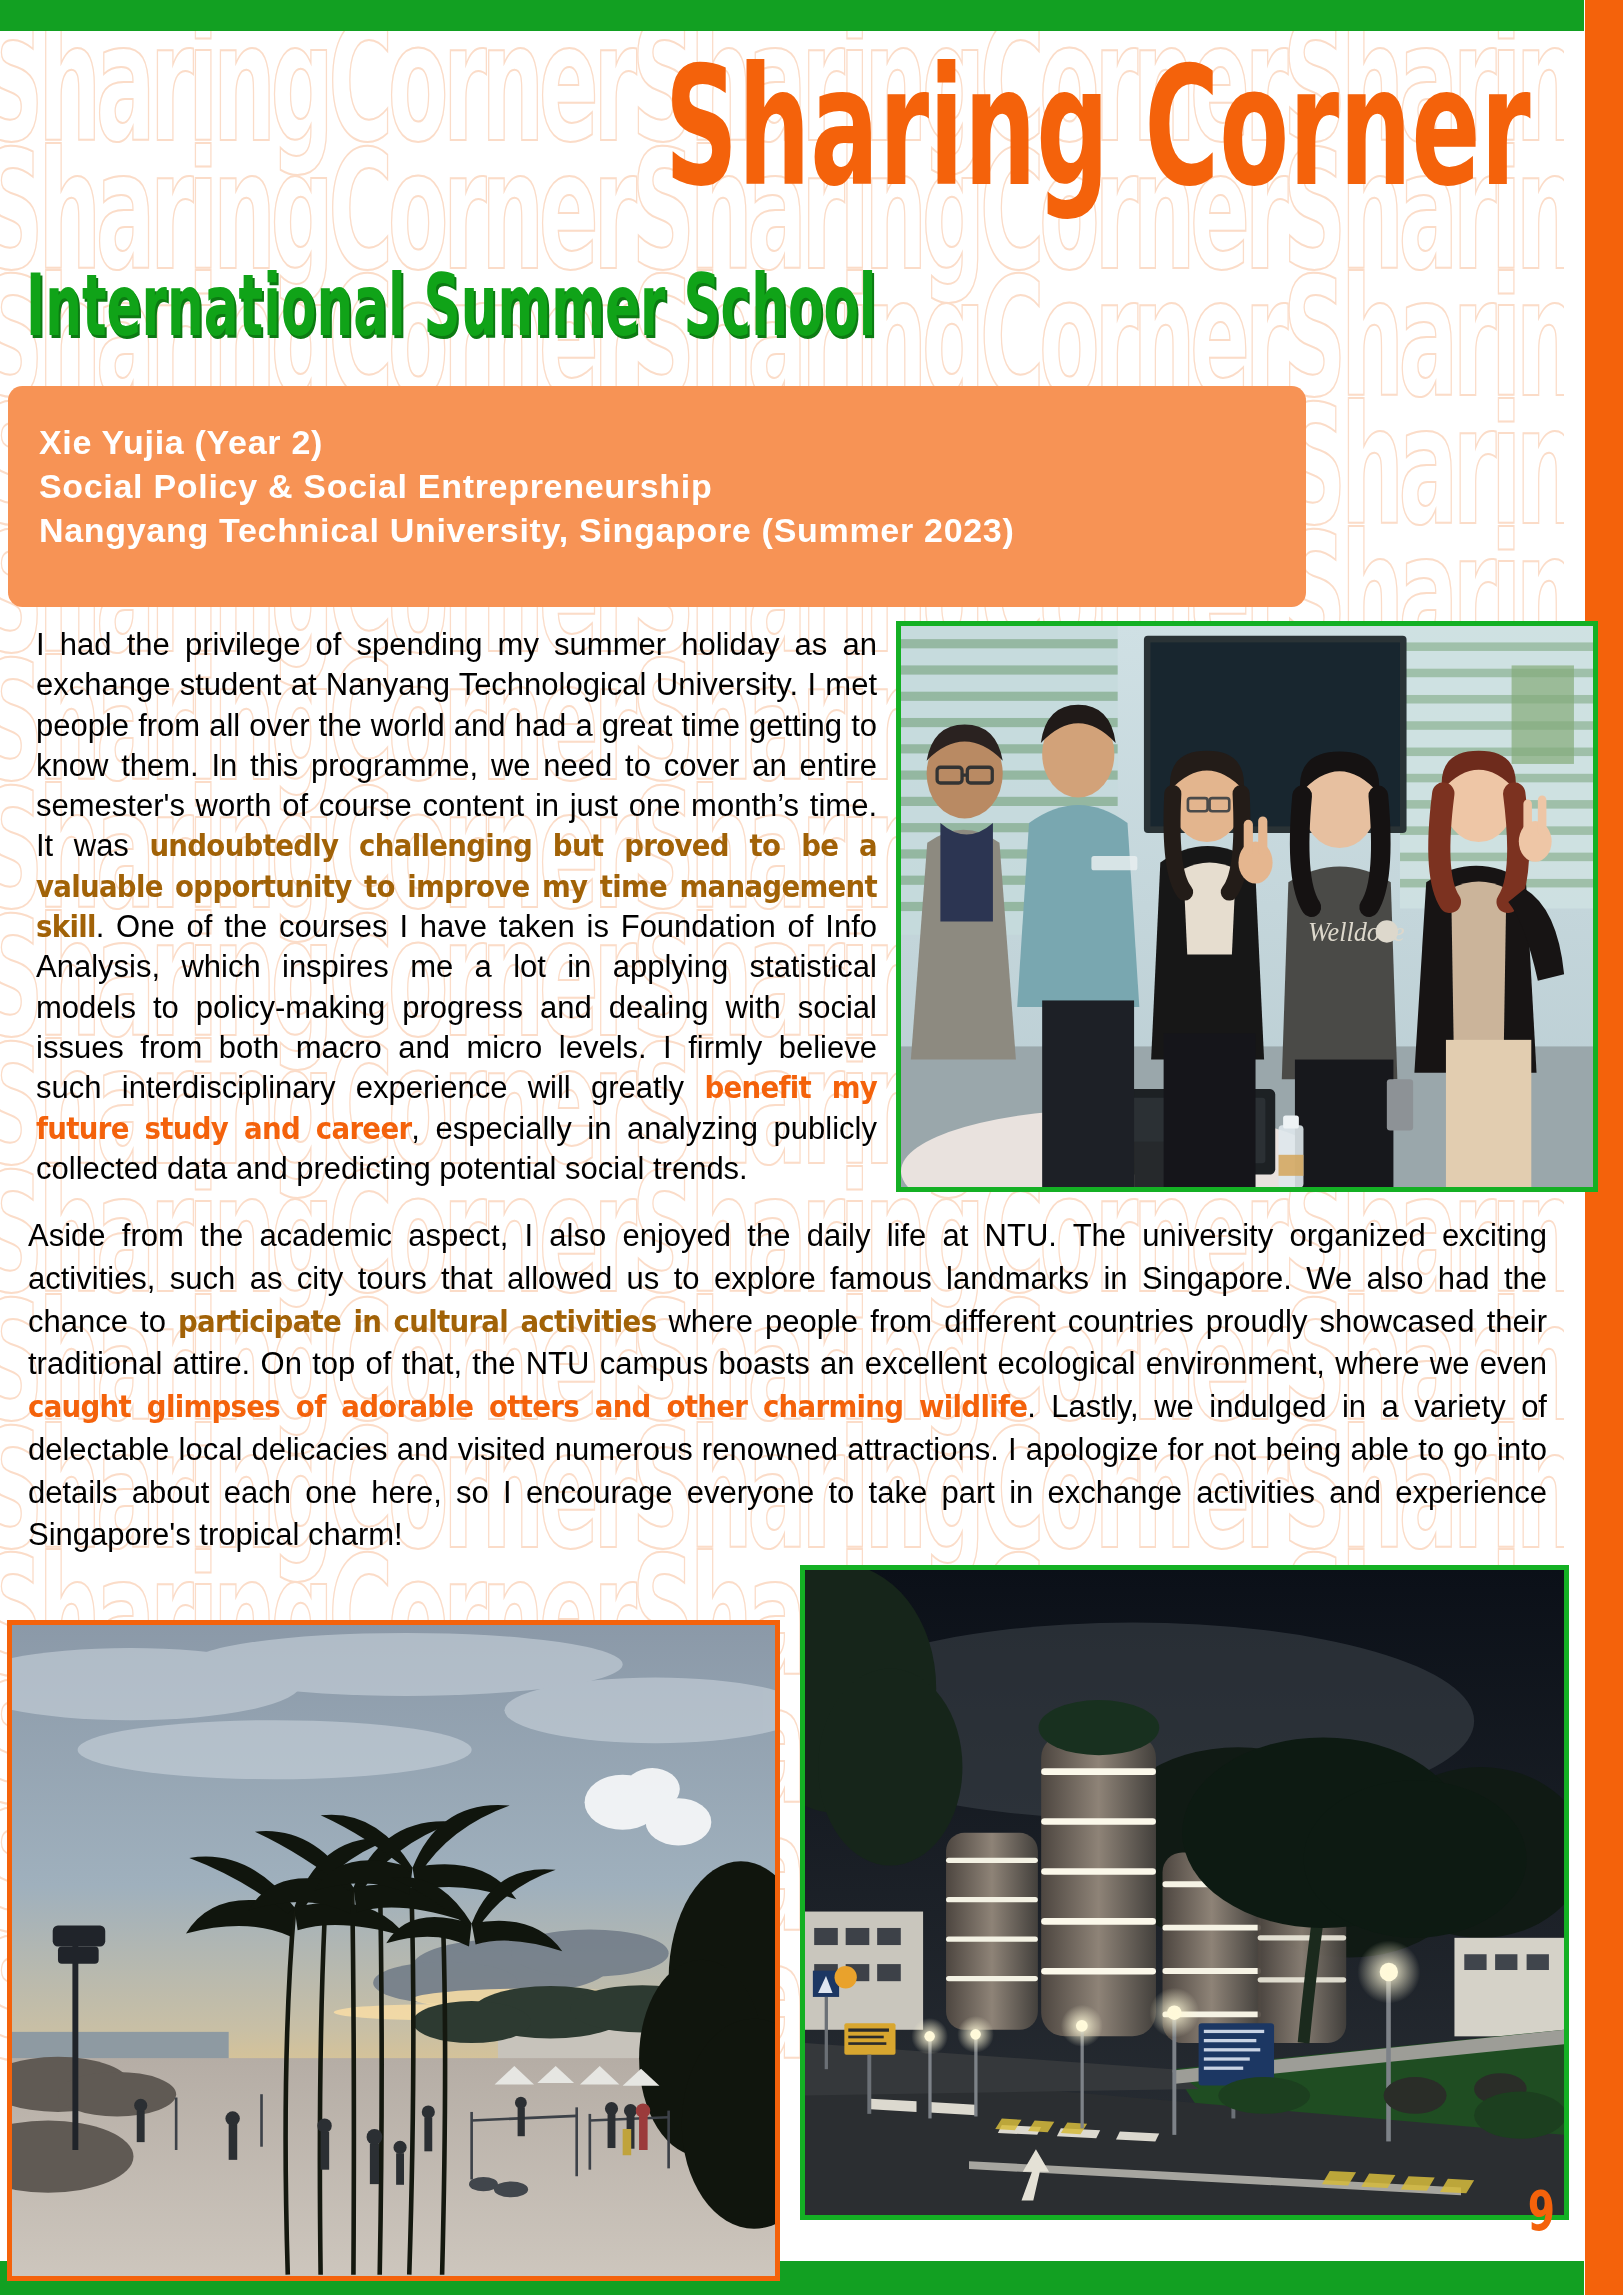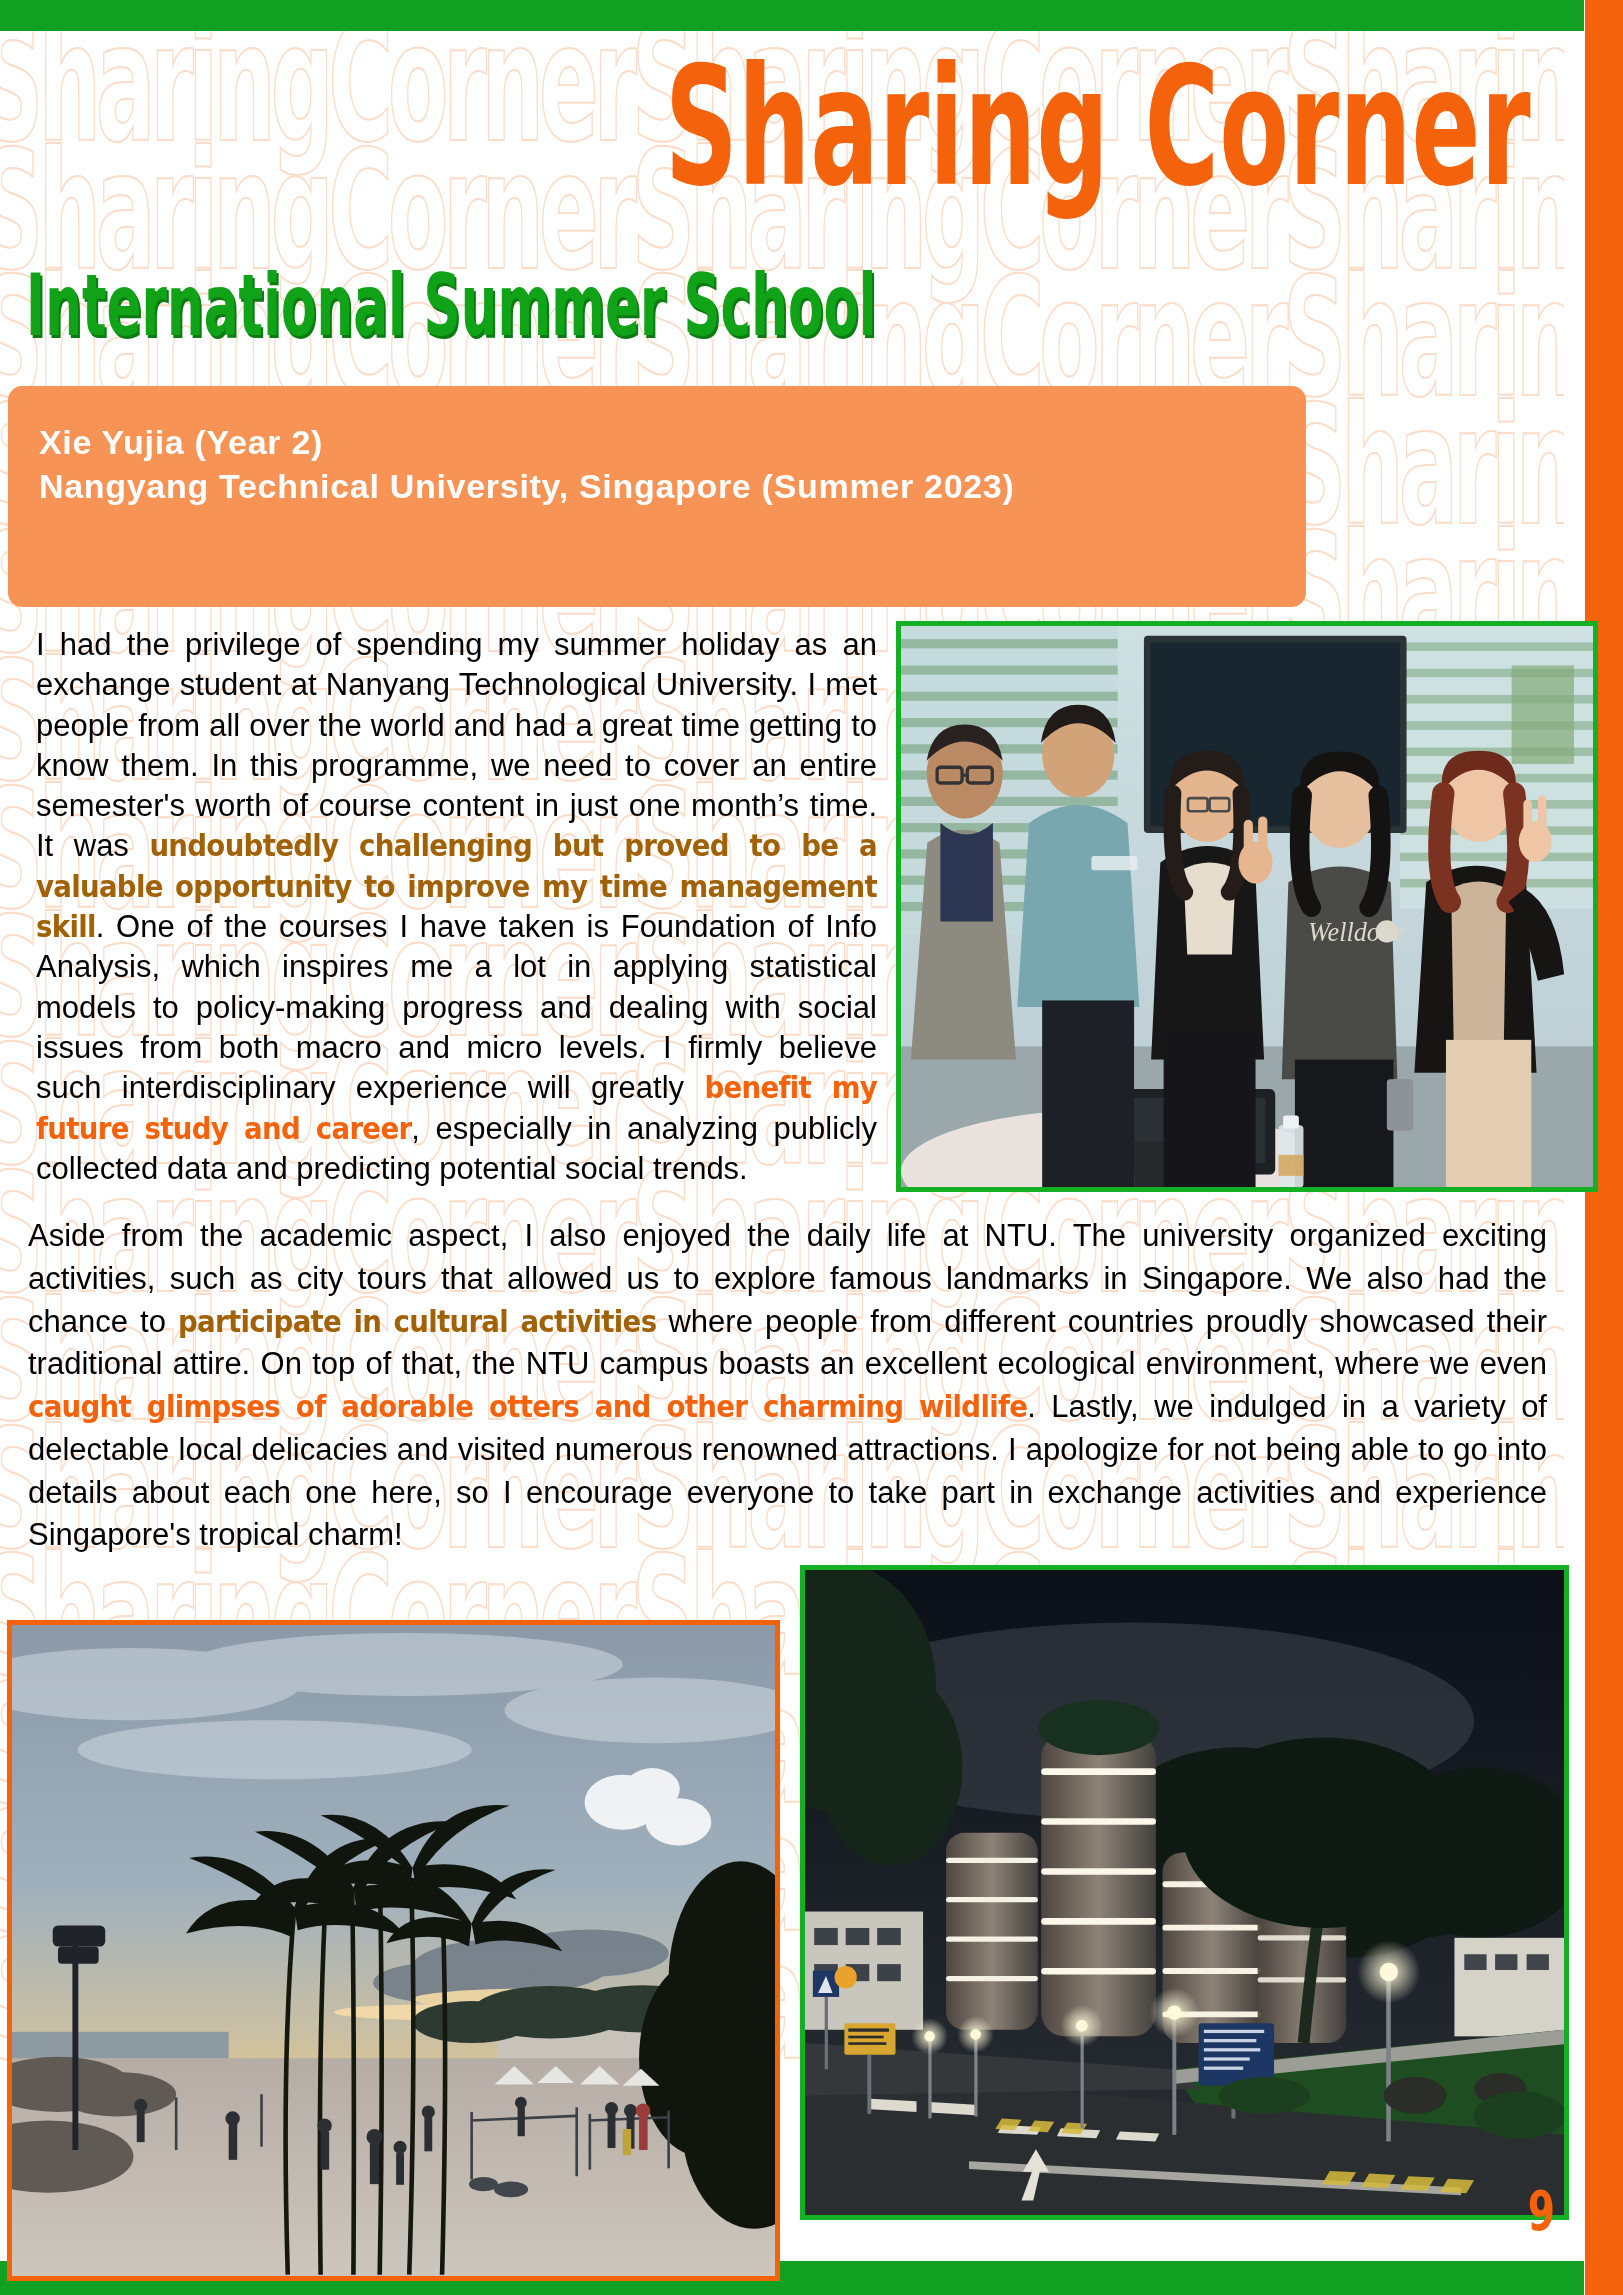--- a/index.html
+++ b/index.html
@@ -101,20 +101,21 @@
 <div id="right-stripe"></div>
 <div id="bottom-bar"></div>
 
 <div id="masthead">
   <div id="main-title">Sharing Corner</div>
 </div>
 <div id="sub-title">International Summer School</div>
 
 <div id="author-box">
   <div class="line">Xie Yujia (Year 2)</div>
+  <div class="line">Social Policy &amp; Social Entrepreneurship</div>
   <div class="line">Nangyang Technical University, Singapore (Summer 2023)</div>
 </div>
 
 <div id="col-text">
   <span>I had the privilege of spending my summer holiday as an exchange student at Nanyang Technological University. I met people from all over the world and had a great time getting to know them. In this programme, we need to cover an entire semester's worth of course content in just one month’s time. It was </span><span class="hl-green">undoubtedly challenging but proved to be a valuable opportunity to improve my time management skill</span><span>. One of the courses I have taken is Foundation of Info Analysis, which inspires me a lot in applying statistical models to policy-making progress and dealing with social issues from both macro and micro levels. I firmly believe such interdisciplinary experience will greatly </span><span class="hl-orange">benefit my future study and career</span><span>, especially in analyzing publicly collected data and predicting potential social trends.</span>
 </div>
 
 <div id="full-text">
   <span>Aside from the academic aspect, I also enjoyed the daily life at NTU. The university organized exciting activities, such as city tours that allowed us to explore famous landmarks in Singapore. We also had the chance to </span><span class="hl-green">participate in cultural activities</span><span> where people from different countries proudly showcased their traditional attire. On top of that, the NTU campus boasts an excellent ecological environment, where we even </span><span class="hl-orange">caught glimpses of adorable otters and other charming wildlife</span><span>. Lastly, we indulged in a variety of delectable local delicacies and visited numerous renowned attractions. I apologize for not being able to go into details about each one here, so I encourage everyone to take part in exchange activities and experience Singapore's tropical charm!</span>
 </div>

